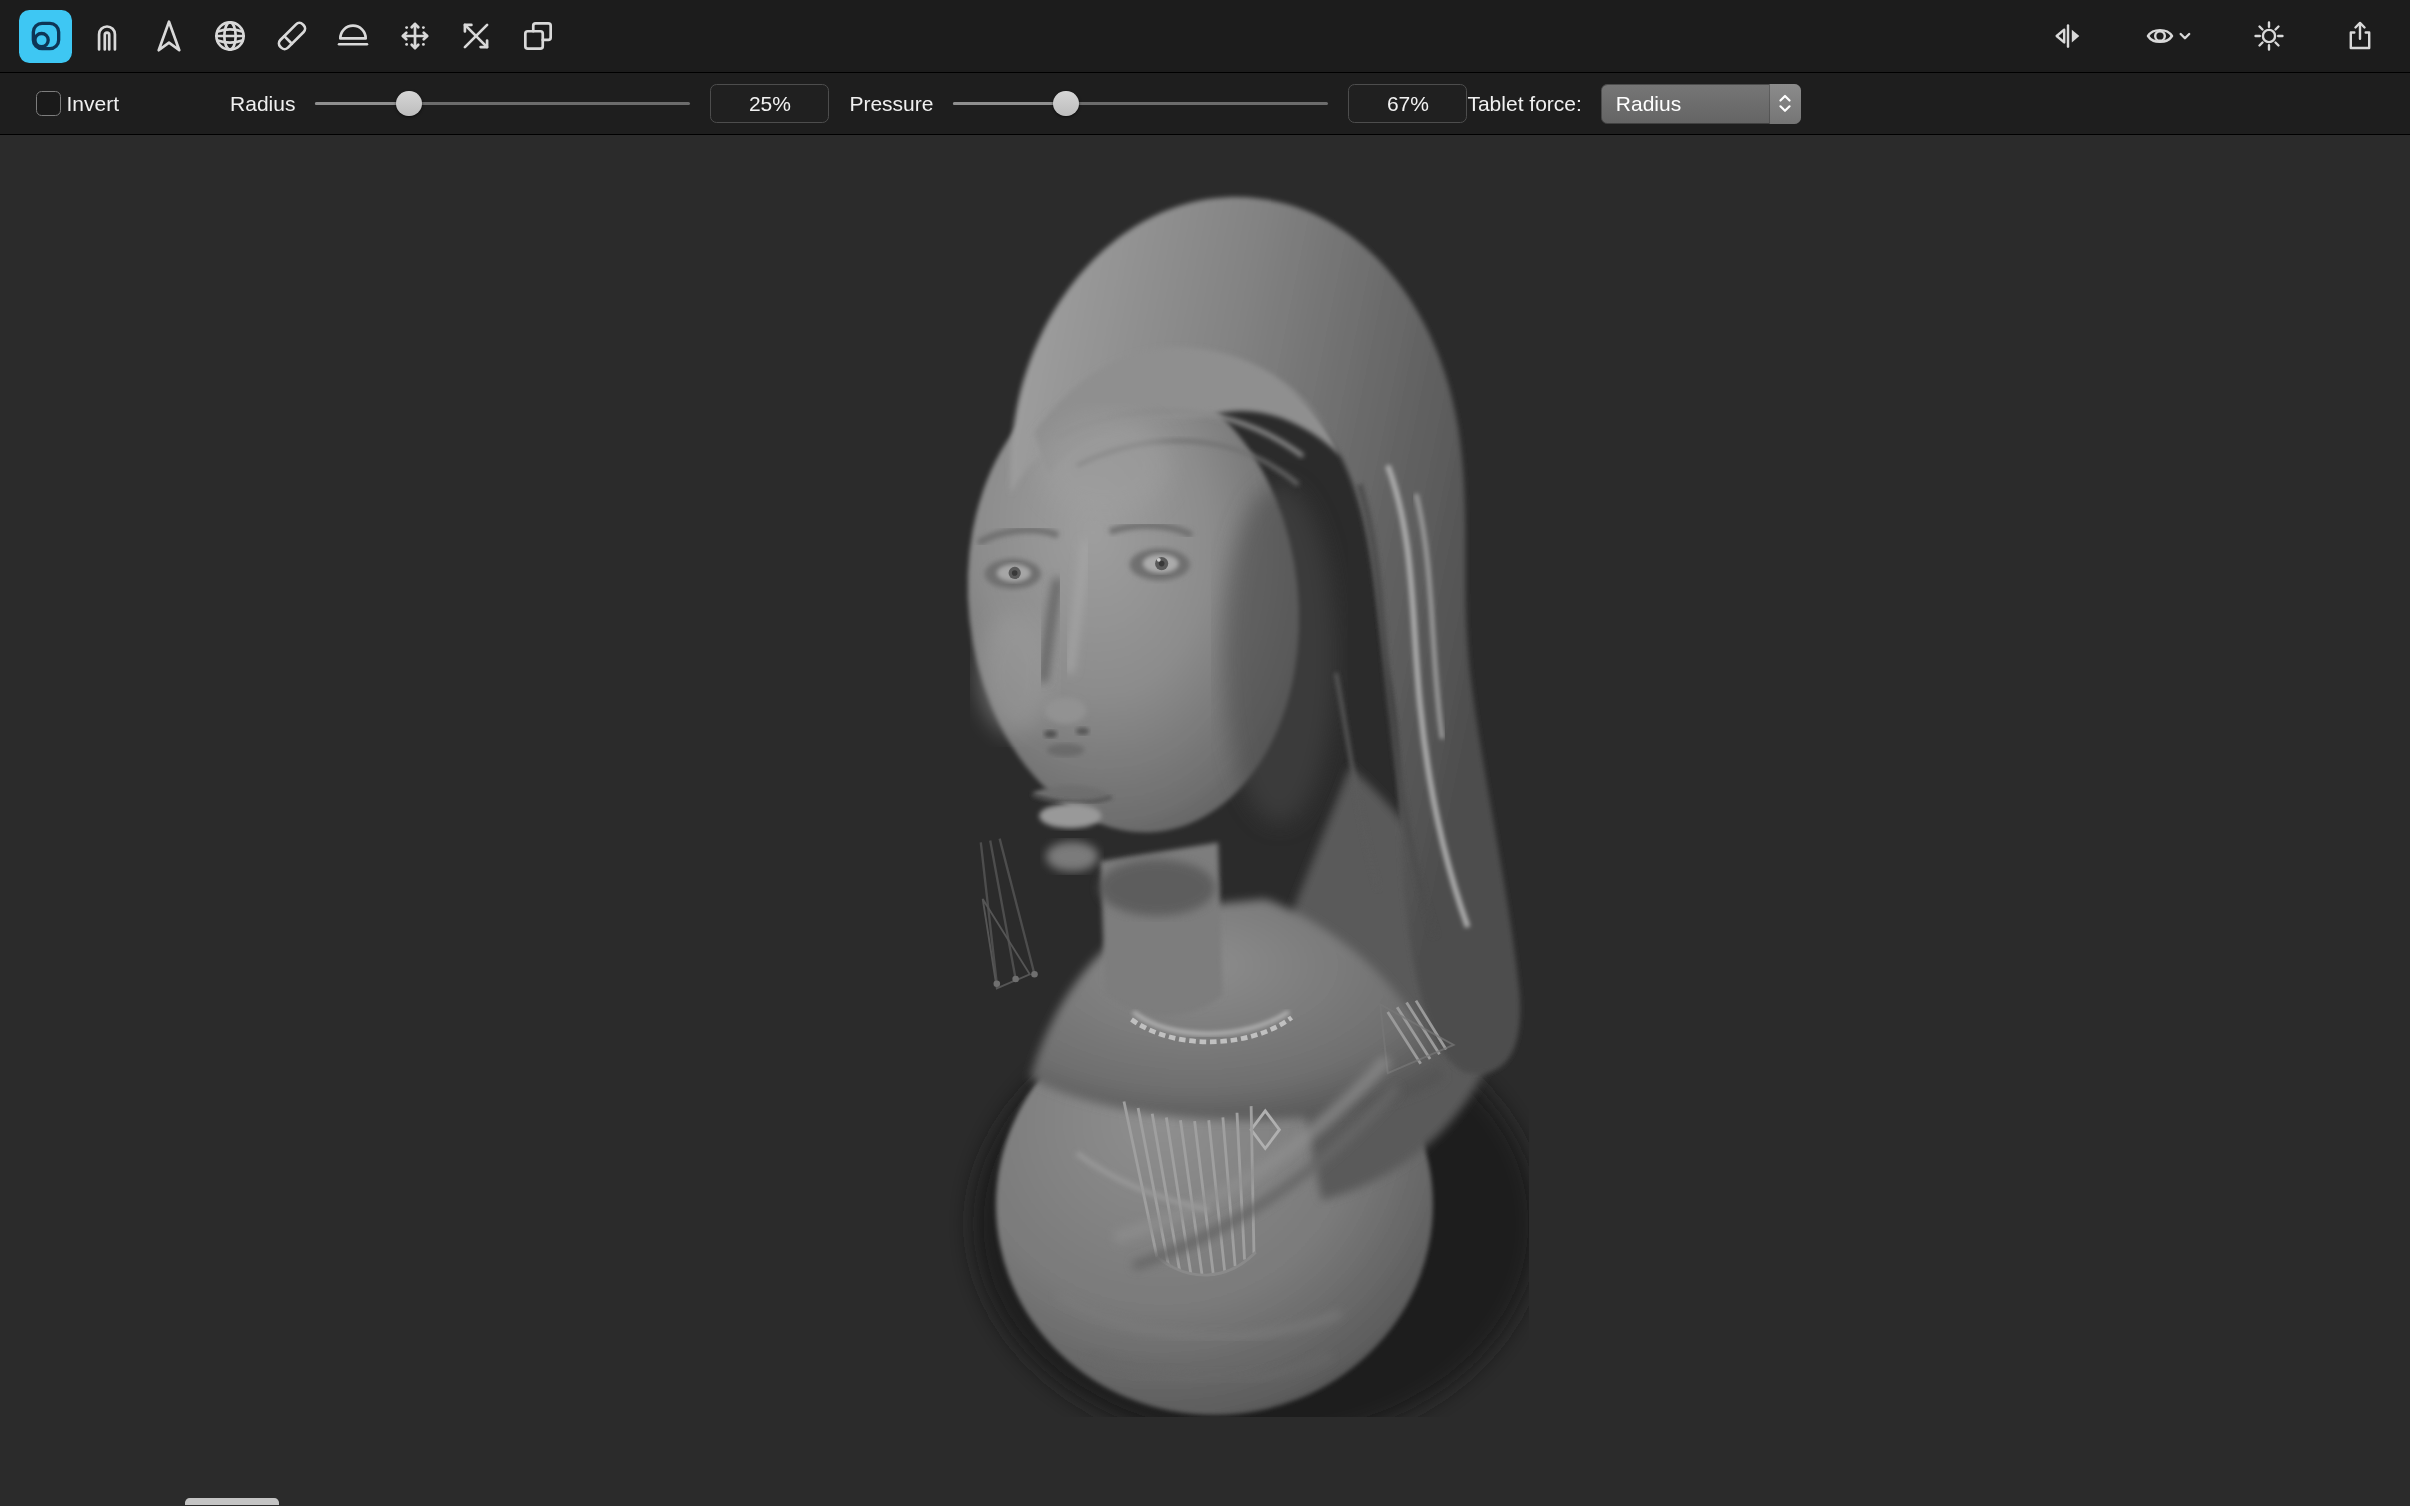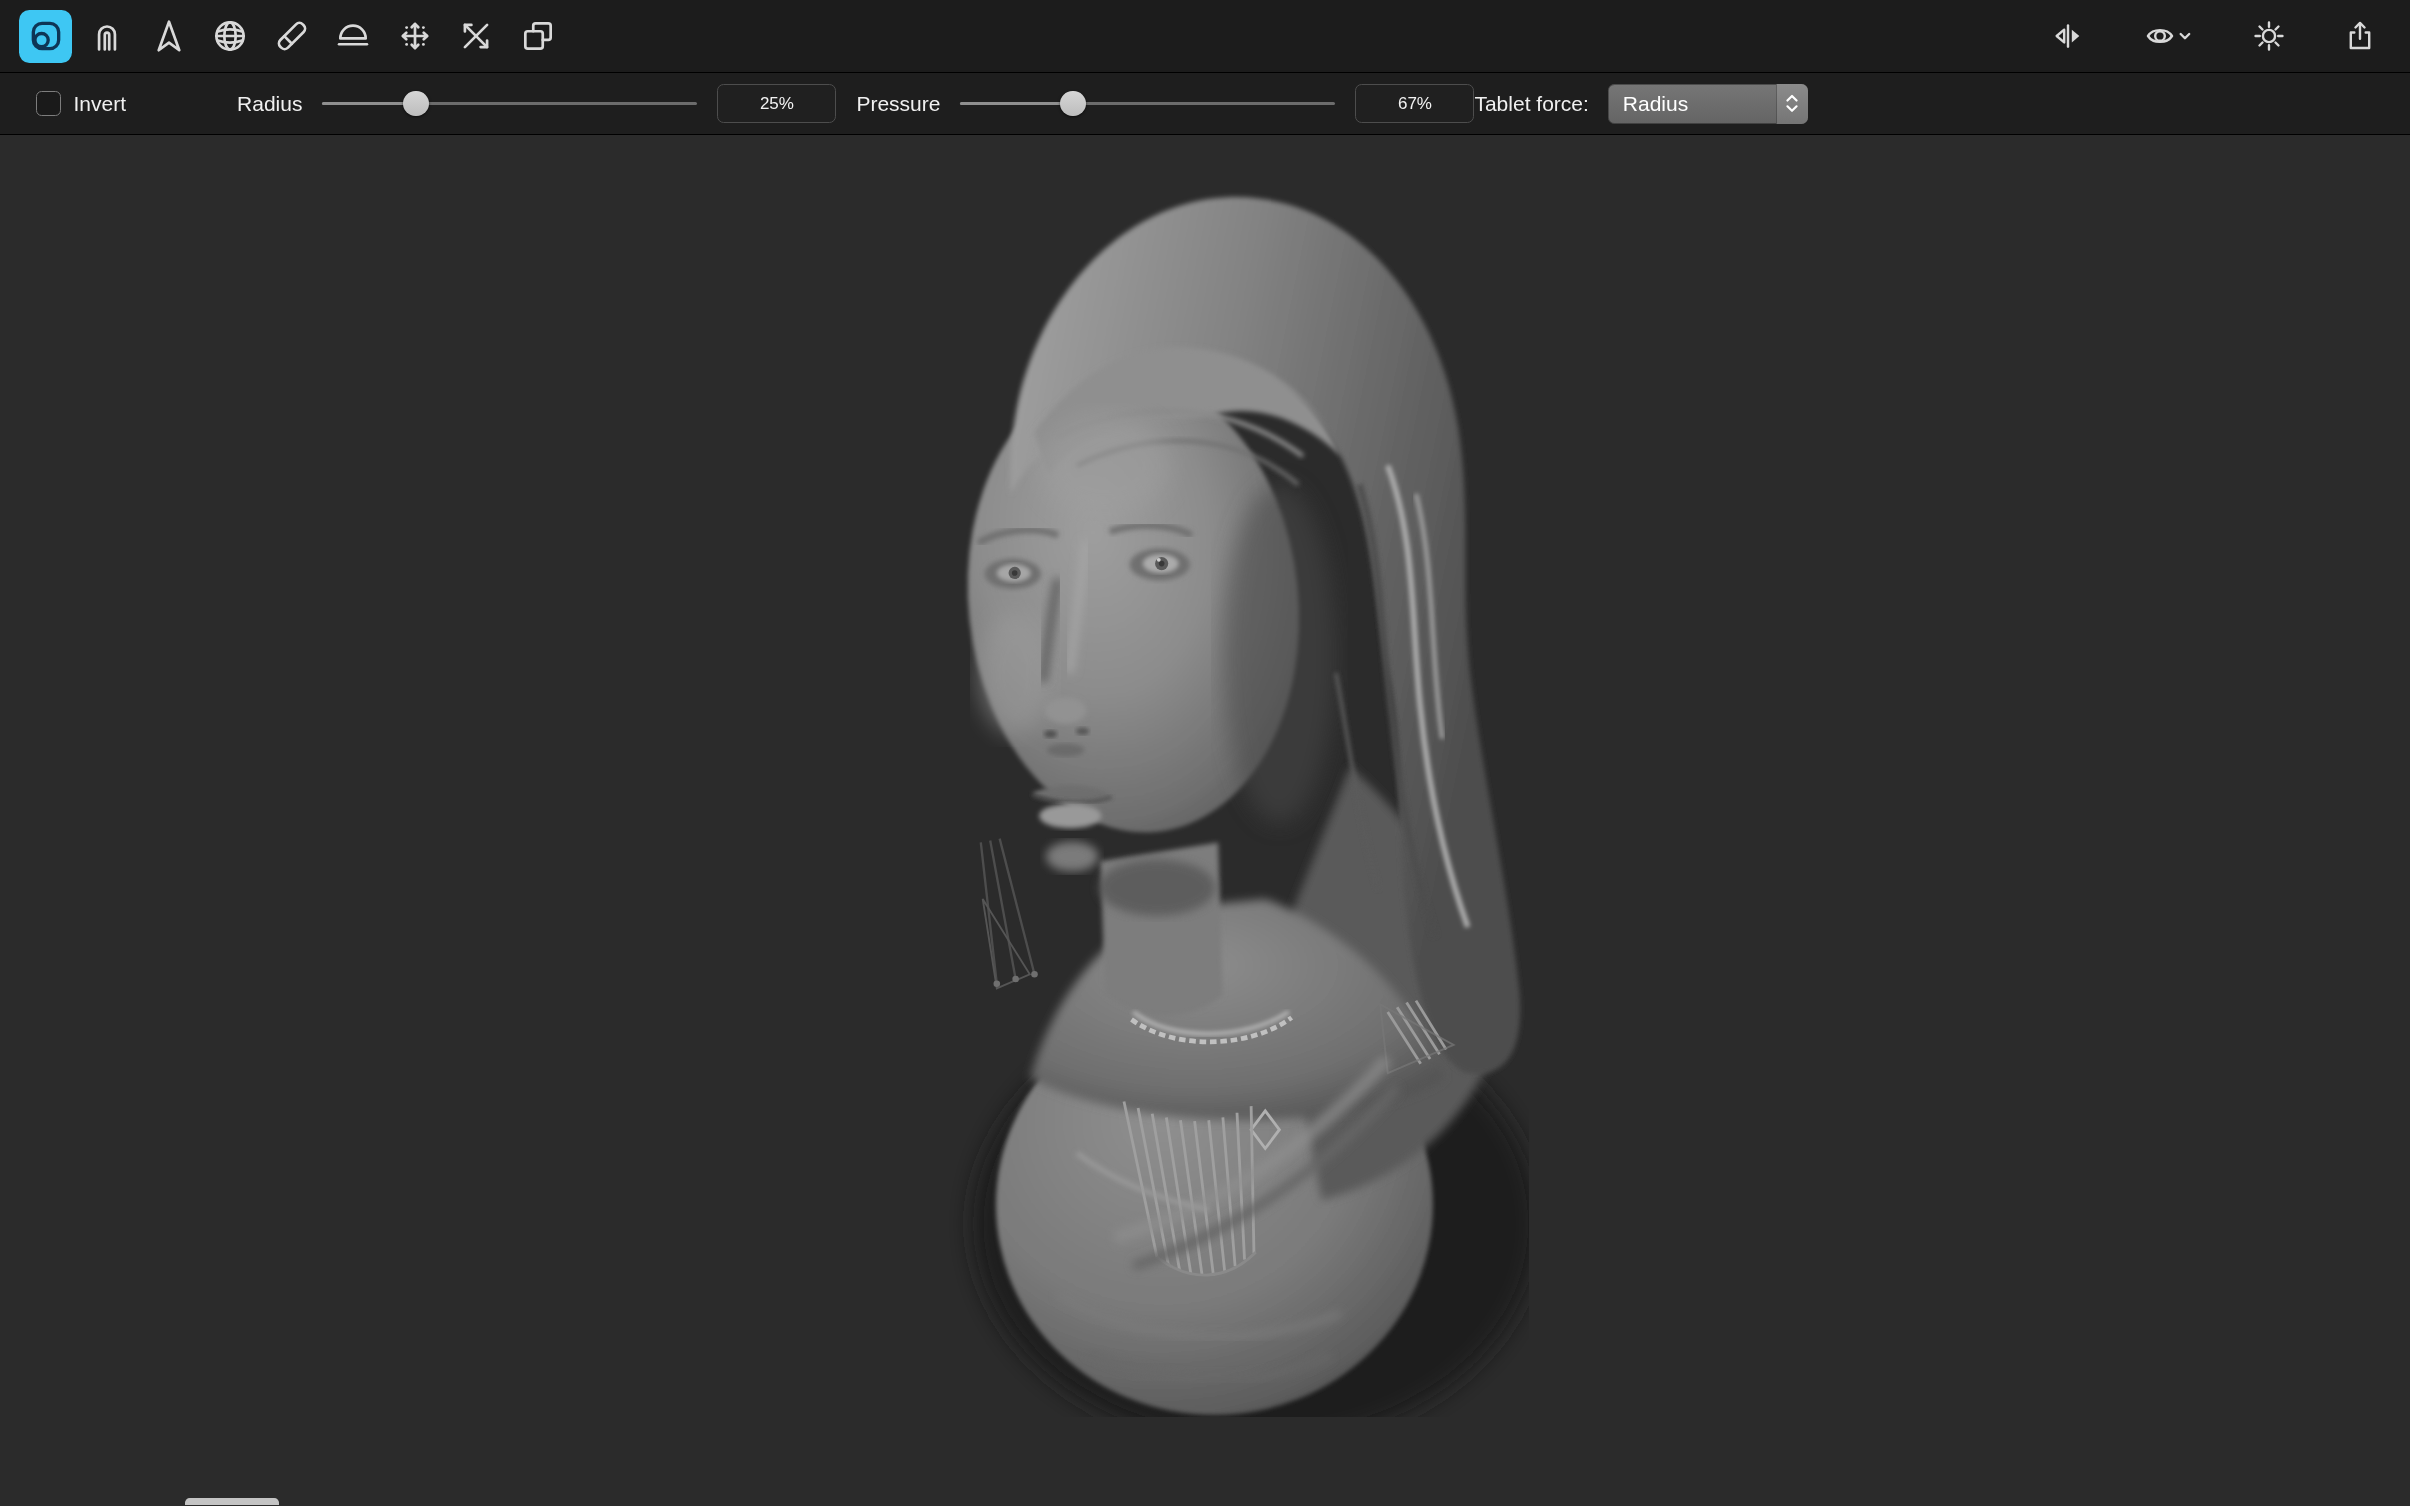--- a/index.html
+++ b/index.html
@@ -29,21 +29,21 @@
   .icon-stroke { stroke:#d9d9d9; stroke-width:1.7; fill:none; stroke-linecap:round; stroke-linejoin:round; }
   .icon-fill { fill:#d9d9d9; stroke:none; }
   .active-glyph { stroke:#0e3555; stroke-width:2.1; fill:none; stroke-linecap:round; stroke-linejoin:round; }
 
   
   .optionsbar {
     height:62px; background:#1e1e1e; border-bottom:0.9px solid #000;
     display:flex; align-items:center; padding-left:36px;
     font-size:21px; color:#f0f0f0; white-space:nowrap;
   }
-  .invert-wrap { display:flex; align-items:center; gap:13px; cursor:pointer; }
+  .invert-wrap { display:flex; align-items:center; gap:6px; cursor:pointer; }
   .checkbox {
     width:24.5px; height:24.5px; background:#1a1a1a;
     border:1.4px solid #7d7d7d; border-radius:5.6px;
   }
   .lbl-radius   { margin-left:111px; }
   .lbl-pressure { margin-left:20px; }
   .lbl-tablet   { }
 
   .slider { position:relative; width:375px; height:38px; margin-left:20px; cursor:pointer; --pct:50%; }
   .slider .track {
@@ -57,21 +57,21 @@
   .slider .thumb {
     position:absolute; top:50%; left:var(--pct);
     width:25.4px; height:25.4px; margin:-12.7px 0 0 -12.7px;
     background:linear-gradient(#d6d6d6,#bdbdbd); border-radius:50%;
     box-shadow:0 0.9px 2.8px rgba(0,0,0,.6);
   }
   .valuebox {
     width:119px; height:39px; margin-left:20px;
     background:#202020; border:0.9px solid #4d4d4d; border-radius:6.6px;
     display:flex; align-items:center; justify-content:center;
-    font-size:17px; color:#f2f2f2;
+    font-size:21px; color:#f2f2f2;
   }
   .dropdown {
     width:200px; height:40px; margin-left:19px;
     background:linear-gradient(#767676,#646464); border-radius:6.6px;
     display:flex; align-items:center; cursor:pointer;
     box-shadow:inset 0 0 0 0.9px rgba(0,0,0,.35);
     overflow:hidden;
   }
   .dropdown .sel { flex:1; padding-left:15px; font-size:21px; color:#fff; }
   .dropdown .stepper {

